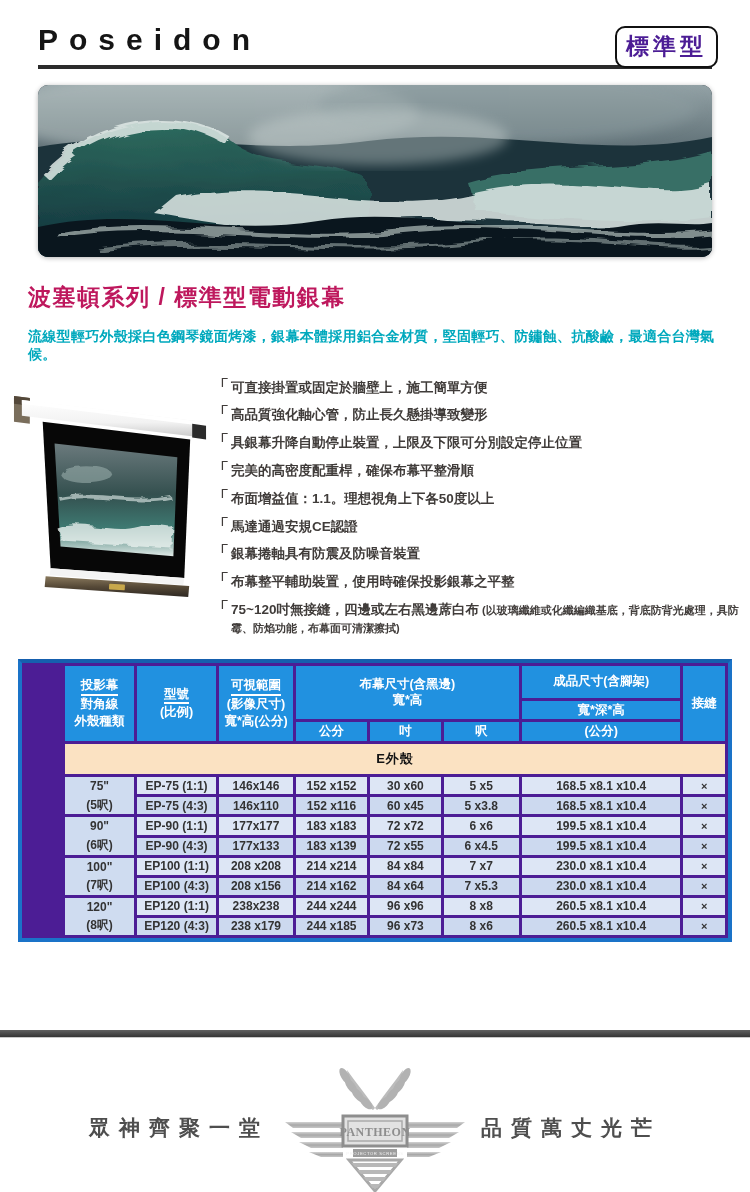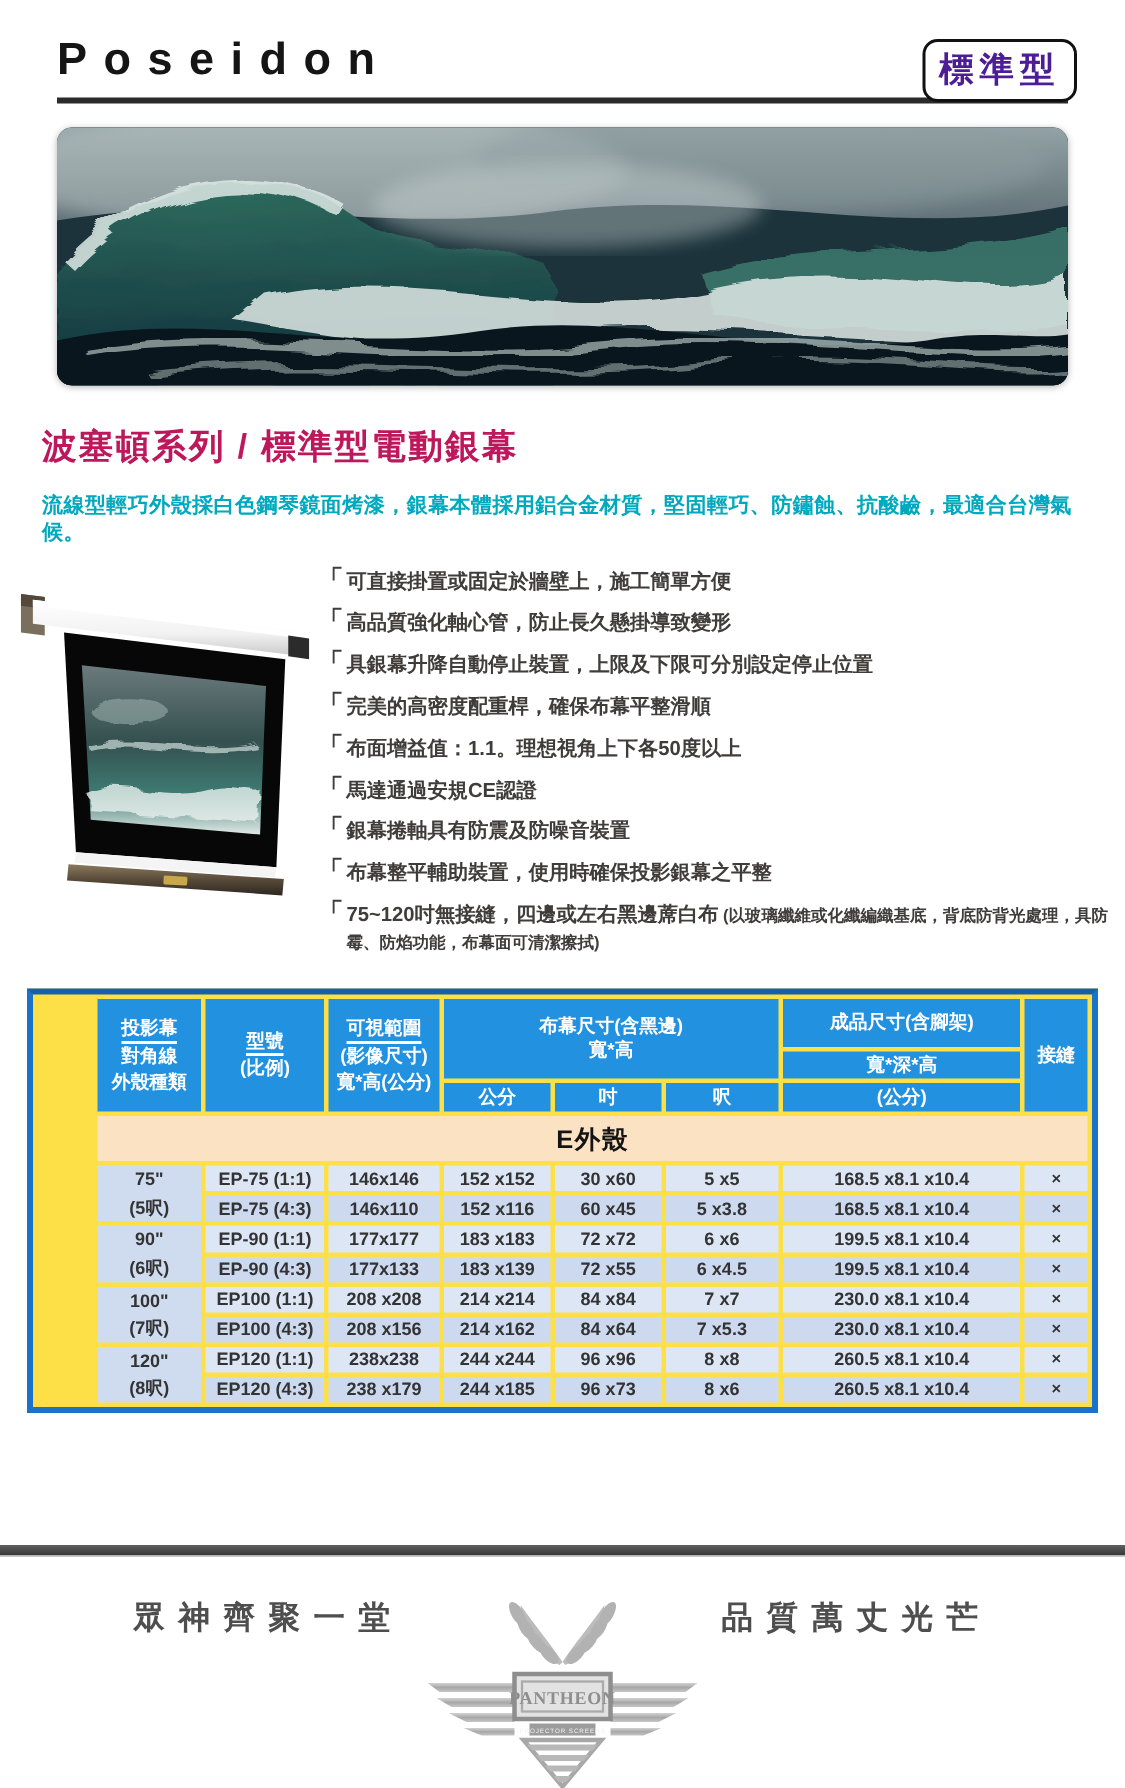--- a/index.html
+++ b/index.html
@@ -19,33 +19,33 @@
   .desc{margin:15px 28px 0;font-size:14px;font-weight:bold;color:#00a9bd;letter-spacing:.3px;}
   
   .features{position:relative;margin-top:15px;height:258px;}
   .photo{position:absolute;left:12px;top:0;width:198px;height:222px;}
   .photo svg{display:block;width:100%;height:100%;}
   .flist{margin:0 0 0 212px;padding:0;list-style:none;width:532px;}
   .flist li{display:flex;align-items:flex-start;margin-bottom:10px;font-size:13.5px;font-weight:bold;color:#403c3a;line-height:1.32;}
   .brk{font-size:17px;line-height:1;margin-right:2px;transform:translateY(-1px);}
   .fnote{font-size:11px;font-weight:bold;}
   
-  .spec-wrap{margin:22px 18px 0;border:4px solid #1a73c8;border-top-color:#155fae;background:#fde047;padding-left:40px;}
+  .spec-wrap{margin:22px 18px 0;border:4px solid #1a73c8;border-top-color:#155fae;background:#4c1d95;padding-left:40px;}
   table.spec{width:100%;border-collapse:separate;border-spacing:3px;table-layout:fixed;}
   table.spec th{background:#2191e0;color:#fff;font-size:12.5px;font-weight:bold;padding:1px 0;line-height:1.35;vertical-align:middle;}
   table.spec th .u{display:inline-block;border-bottom:2px solid #fff;}
   table.spec td{background:#dde6f5;text-align:center;vertical-align:middle;font-size:12px;font-weight:bold;color:#333;height:17px;padding:0;}
   table.spec tr.r2 td{background:#ccd9ef;}
   table.spec td.sizecell{background:#cfdcf0;line-height:1.55;}
-  table.spec tr.subhead td{background:#fbe2c2;color:#141414;font-size:17px;height:30px;letter-spacing:1px;}
+  table.spec tr.subhead td{background:#fbe2c2;color:#141414;font-size:13px;height:30px;letter-spacing:1px;}
   table.spec td.seam{font-size:11px;}
   thead tr.hr1{height:32px;} thead tr.hr2{height:18px;} thead tr.hr3{height:18px;}
   
   .foot-bar{margin-top:88px;height:7px;background:linear-gradient(#606060,#353535);border-bottom:1px solid #c9c9c9;}
-  .foot-row{display:flex;justify-content:center;margin-top:26px;gap:16px;}
+  .foot-row{display:flex;align-items:center;justify-content:center;margin-top:26px;gap:16px;}
   .foot-text{font-size:21px;font-weight:bold;color:#4e4e4e;letter-spacing:9px;white-space:nowrap;}
   .foot-logo svg{display:block;}
 </style>
 </head>
 <body>
 
 <div class="page">
 
   <div class="hd">
     <div class="brand">Poseidon</div>

